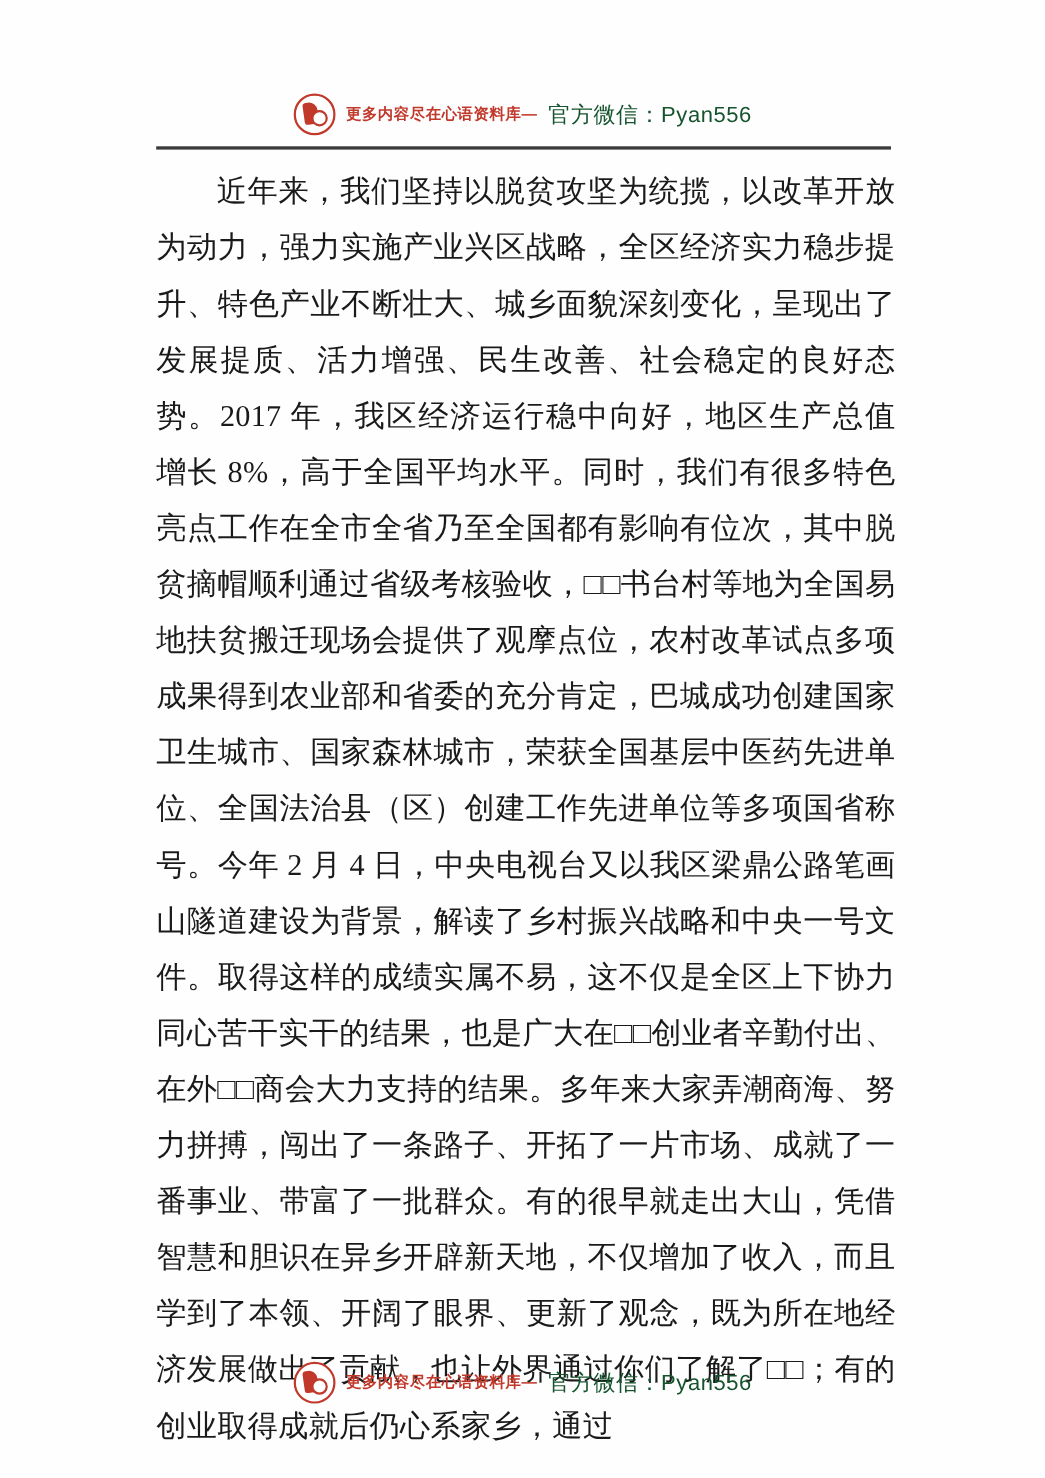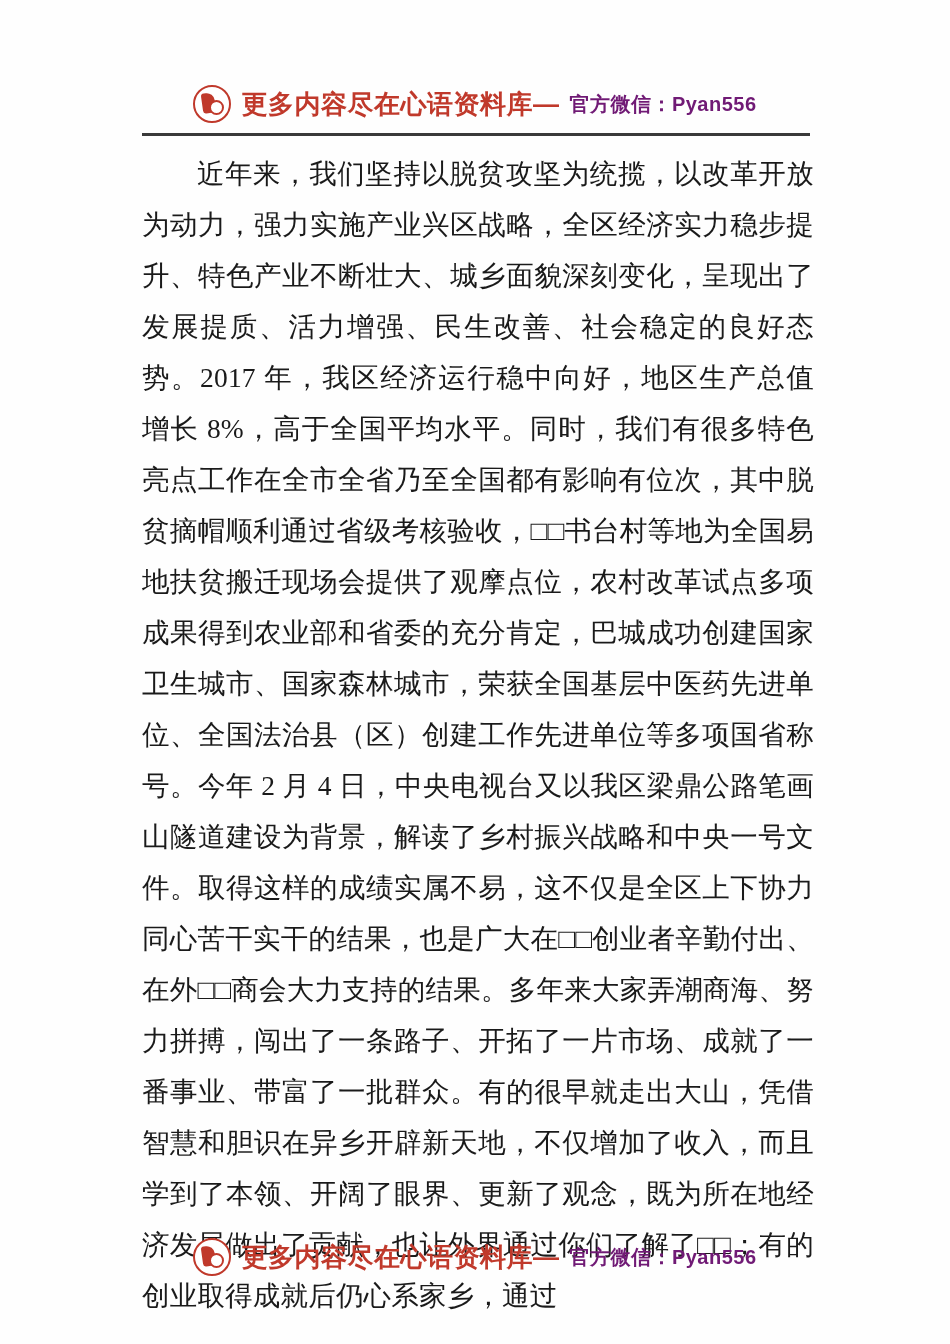--- a/index.html
+++ b/index.html
@@ -66,29 +66,29 @@
     bottom: 6px;
     width: 11px;
     height: 11px;
     border: 2px solid #c0392b;
     border-radius: 50%;
     background: #ffffff;
   }
   .wm-text {
     font-family: "Liberation Sans", "DejaVu Sans", sans-serif;
     font-weight: bold;
-    font-size: 26px;
+    font-size: 14px;
     color: #c0392b;
     letter-spacing: 0.5px;
   }
   .wm-text-2 {
     font-family: "Liberation Sans", "DejaVu Sans", sans-serif;
-    font-weight: bold;
+    font-weight: normal;
     font-size: 20px;
-    color: #701a75;
+    color: #14532d;
     letter-spacing: 0.5px;
   }
 
   .rule {
     position: absolute;
     left: 142px;
     top: 133px;
     width: 668px;
     height: 3px;
     background: #3a3a3a;

